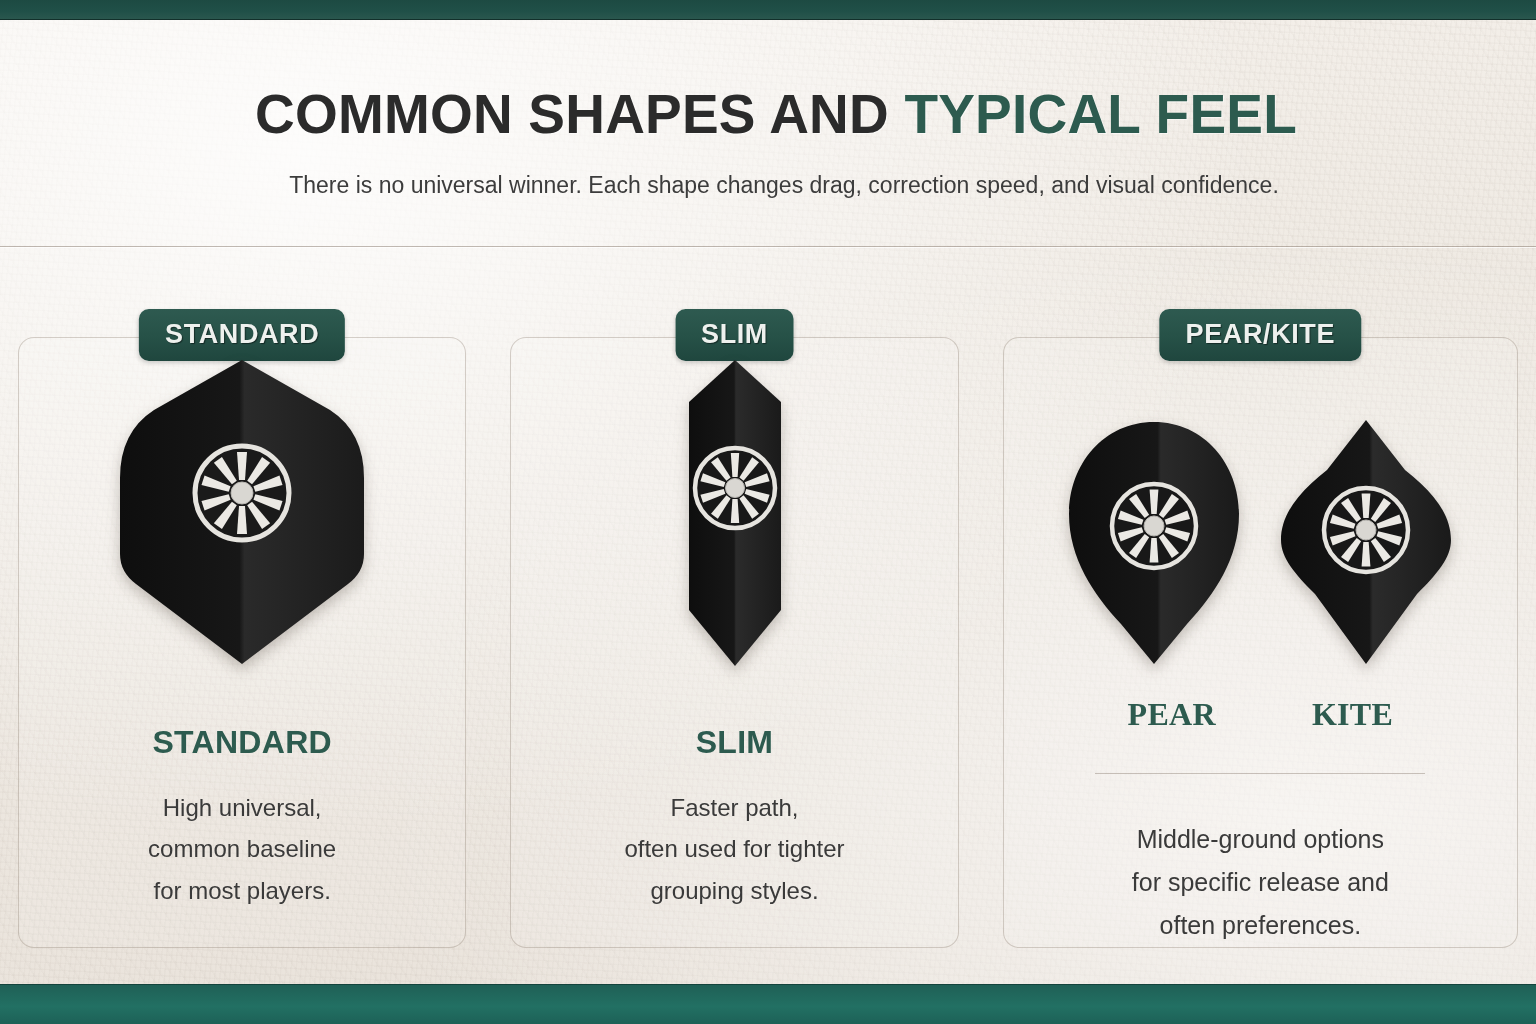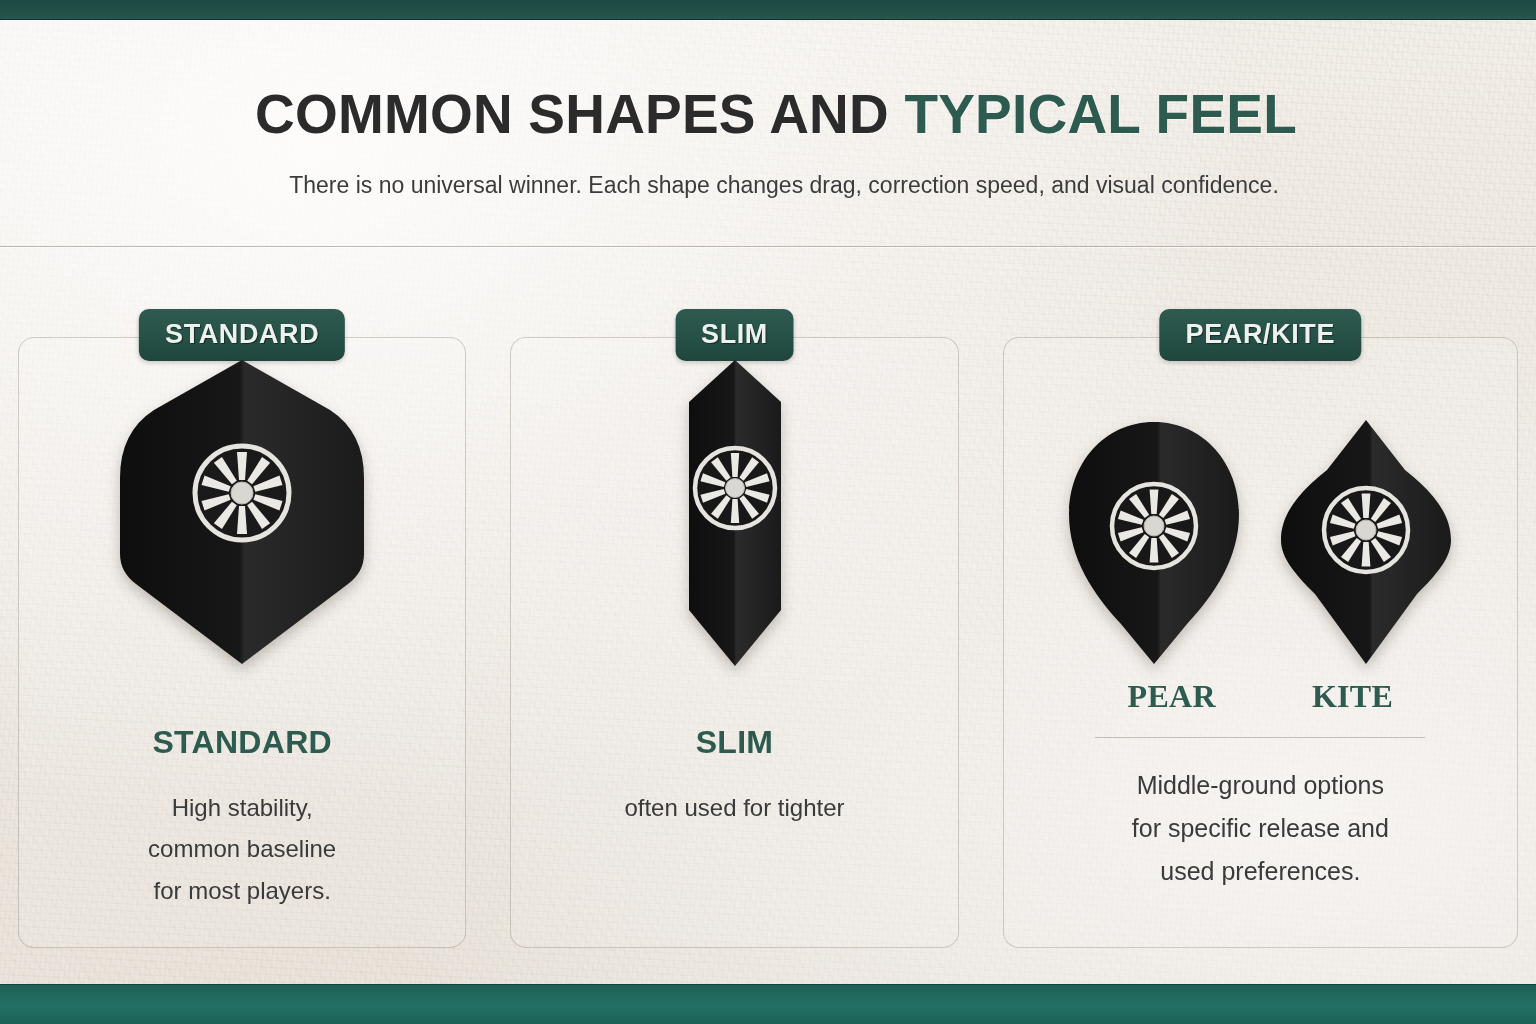--- a/index.html
+++ b/index.html
@@ -105,21 +105,21 @@
   .card {
     position: relative;
     flex: 1;
     border: 1px solid rgba(140,126,112,0.35);
     border-radius: 16px;
     background: rgba(255,255,255,0.10);
     display: flex;
     flex-direction: column;
     align-items: center;
   }
-  .card.wide { flex: 1.15; }
+  .card.wide { flex: 1.15; justify-content: space-between; }
 
   .badge {
     position: absolute;
     top: -29px;
     left: 50%;
     transform: translateX(-50%);
     padding: 10px 26px 11px;
     border-radius: 10px;
     background: linear-gradient(180deg, #2e5a50 0%, #265147 55%, #1f463e 100%);
     color: #eef1ee;
@@ -247,21 +247,21 @@
                 </g>
             </g>
             <circle r="11" fill="#d9d7d2" stroke="#b9b7b2" stroke-width="1"></circle>
           </g>
         </svg>
       </div>
 
       <div class="shape-label">STANDARD</div>
 
       <div class="desc">
-        <span>High stability,</span>
+        <span>High universal,</span>
         <span>common baseline</span>
         <span>for most players.</span>
       </div>
     </div>
 
     <div class="card">
       <div class="badge">SLIM</div>
 
       <div class="shape-area">
         <svg class="flight" width="110" height="310" viewBox="0 0 110 310">
@@ -309,21 +309,23 @@
                 </g>
             </g>
             <circle r="9.5" fill="#d9d7d2" stroke="#b9b7b2" stroke-width="1"></circle>
           </g>
         </svg>
       </div>
 
       <div class="shape-label">SLIM</div>
 
       <div class="desc">
+        <span>Faster path,</span>
         <span>often used for tighter</span>
+        <span>grouping styles.</span>
       </div>
     </div>
 
     <div class="card wide">
       <div class="badge">PEAR/KITE</div>
 
       <div class="shape-area">
 
         <svg class="flight" width="178" height="250" viewBox="0 0 178 250">
           <defs>
@@ -425,20 +427,20 @@
       <div class="dual-labels">
         <div class="shape-label">PEAR</div>
         <div class="shape-label">KITE</div>
       </div>
 
       <div class="card-divider"></div>
 
       <div class="desc wide-desc">
         <span>Middle-ground options</span>
         <span>for specific release and</span>
-        <span>used preferences.</span>
+        <span>often preferences.</span>
       </div>
     </div>
 
   </div>
 
   <div class="band band-bottom"></div>
 </div>
 
 </body></html>

